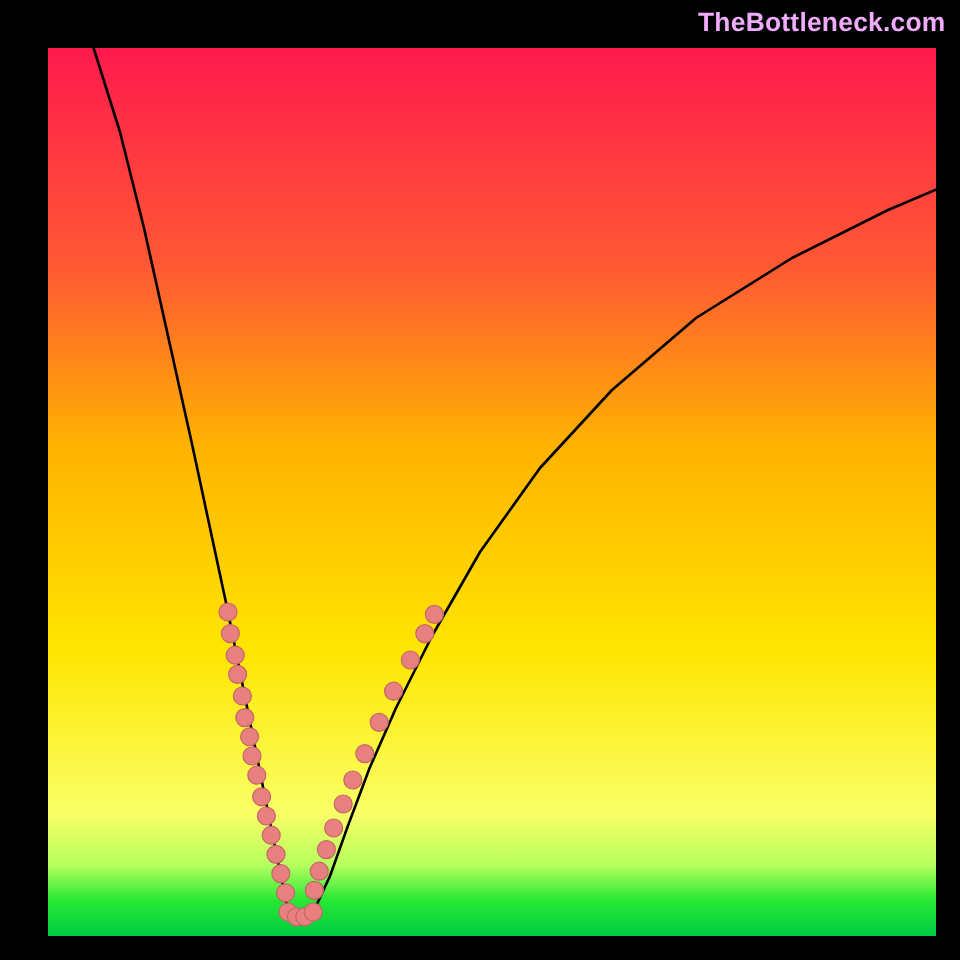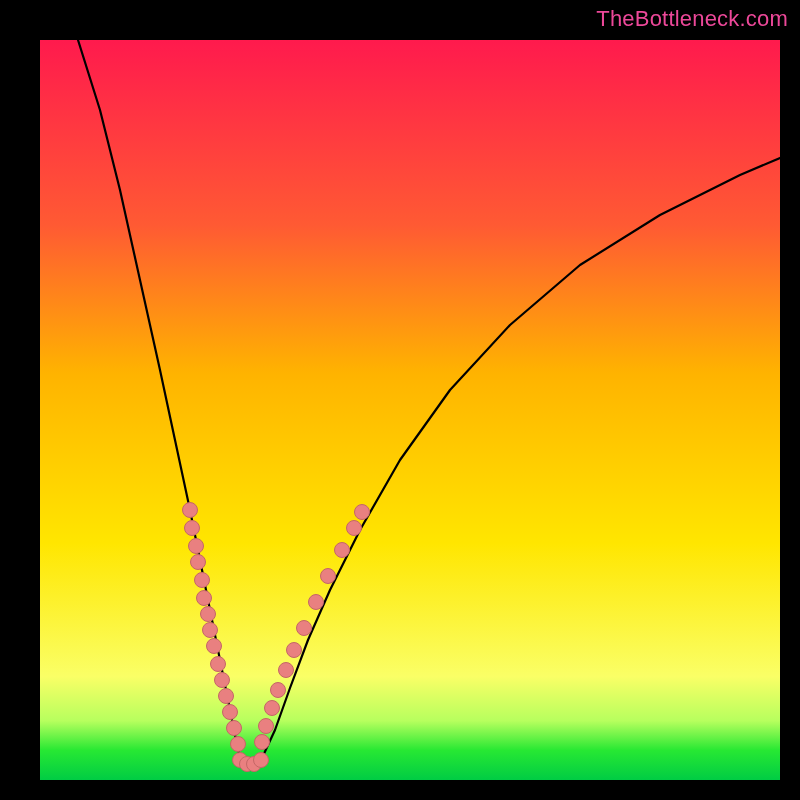--- a/index.html
+++ b/index.html
@@ -24,22 +24,22 @@
     left: 40px;
     top: 40px;
     width: 740px;
     height: 740px;
   }
   .watermark {
     position: absolute;
     top: 6px;
     right: 12px;
     font-size: 22px;
-    font-weight: 400;
-    color: #ec4899;
+    font-weight: 700;
+    color: #f0abfc;
     letter-spacing: 0.2px;
     font-family: Arial, Helvetica, sans-serif;
   }
 </style>
 </head>
 <body>
 
 <div class="frame">
 
   <div class="watermark">TheBottleneck.com</div>

